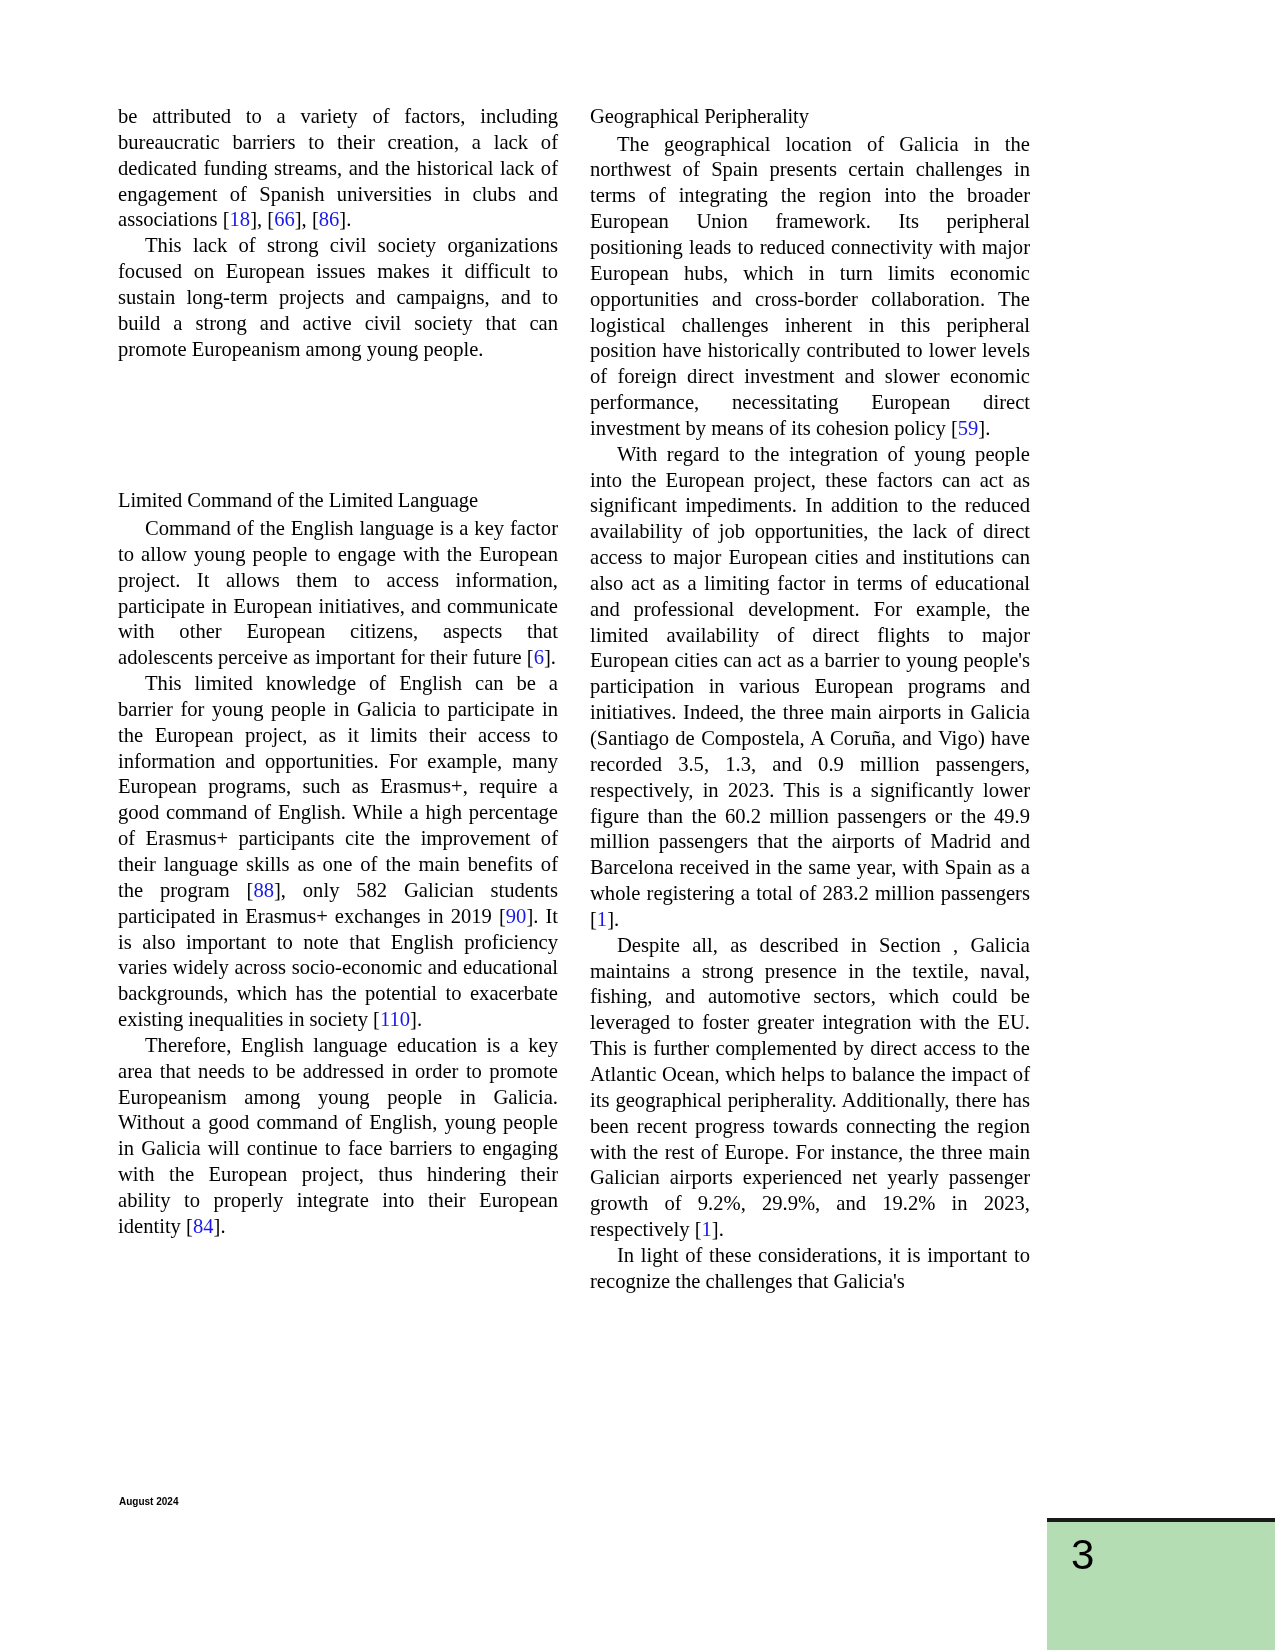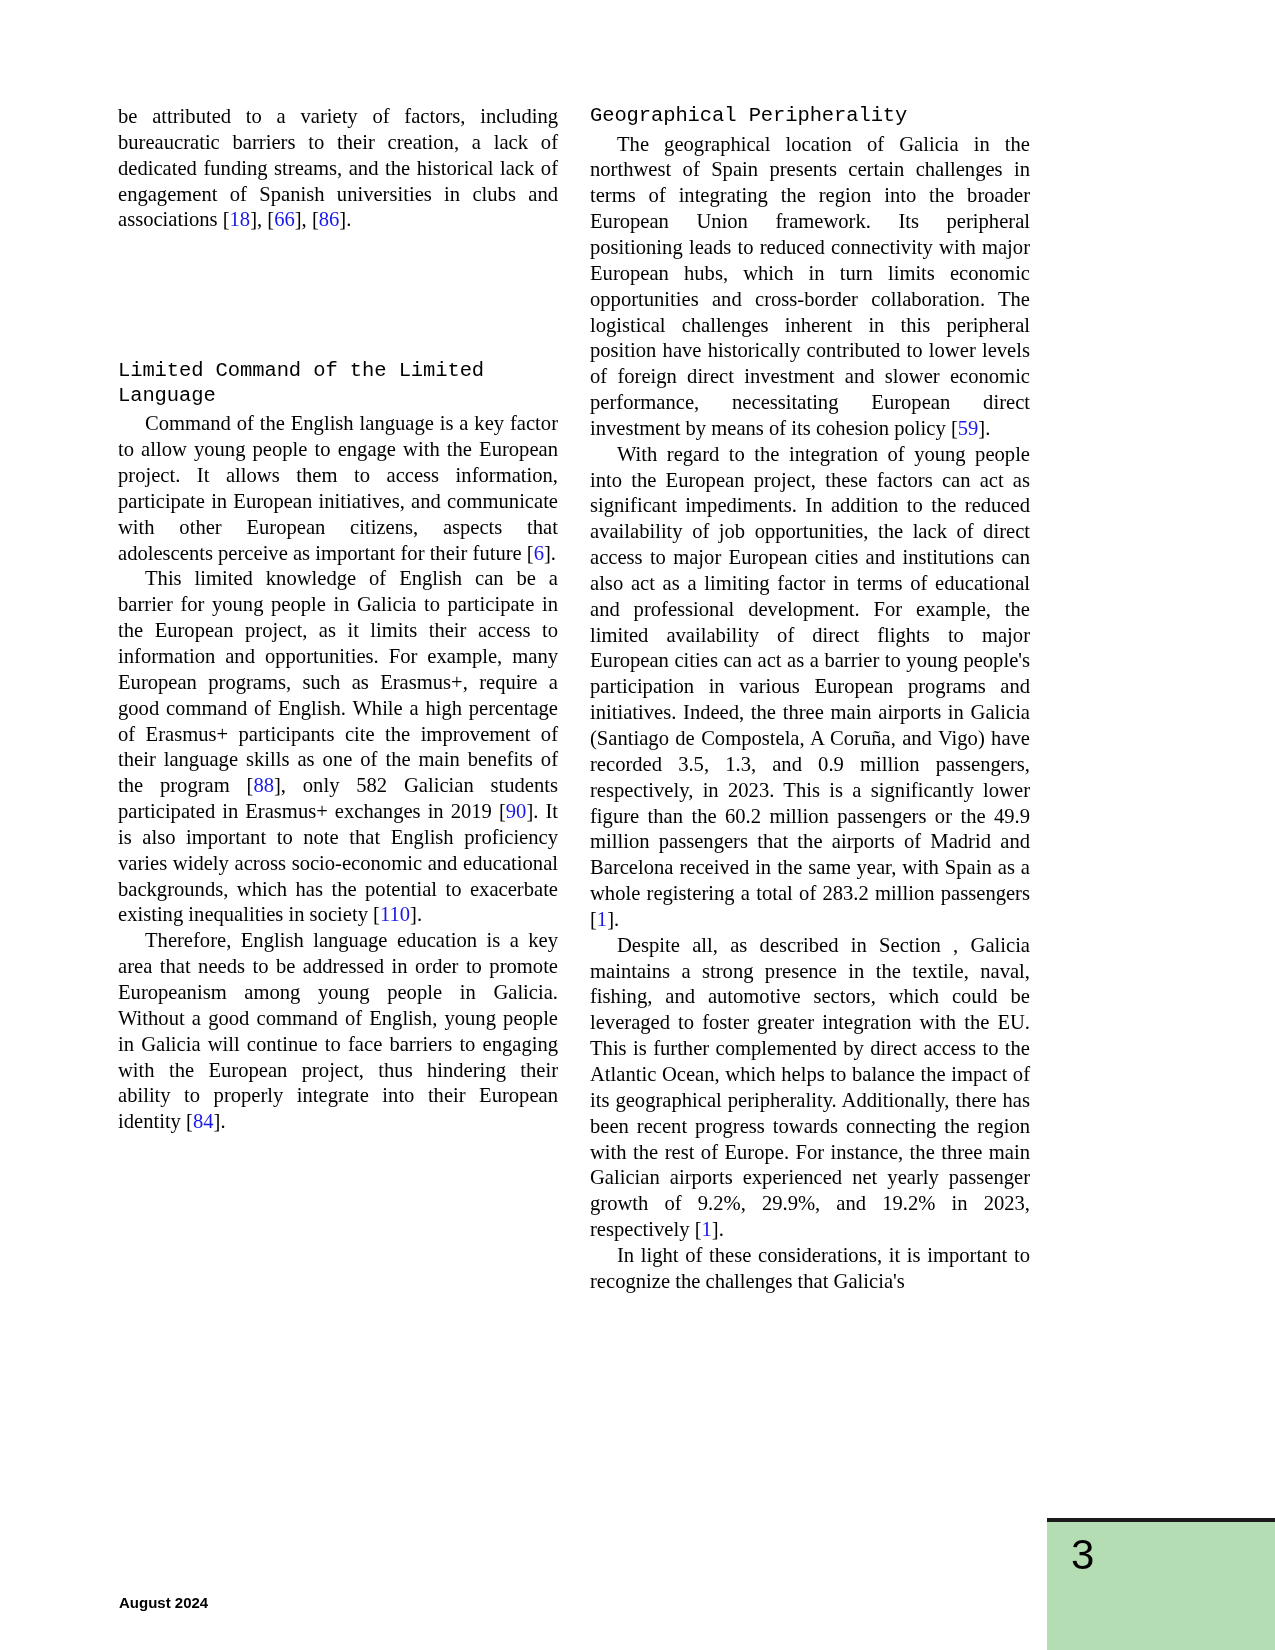--- a/index.html
+++ b/index.html
@@ -27,21 +27,21 @@
     column-gap: 32px;
     align-items: flex-start;
   }
 
   .column {
     width: 440px;
     flex: 0 0 440px;
   }
 
   .section-heading {
-    font-family: Liberation Mono, monospace;
+    font-family: Liberation Serif, serif;
     font-size: 20.5px;
     font-weight: 400;
     color: #000000;
     line-height: 1.2;
     margin: 0 0 3px 0;
     letter-spacing: -0.1px;
   }
 
   p.para {
     margin: 0;
@@ -64,23 +64,23 @@
   }
 
   .cite {
     color: #1818e8;
   }
 
   
   .footer-date {
     position: absolute;
     left: 119px;
-    top: 1594px;
+    top: 1496px;
     font-family: "Liberation Sans", "DejaVu Sans", sans-serif;
-    font-size: 15px;
+    font-size: 10px;
     font-weight: bold;
     color: #000000;
     letter-spacing: 0px;
   }
 
   .page-number-block {
     position: absolute;
     left: 1047px;
     top: 1518px;
     width: 228px;
@@ -104,20 +104,21 @@
 </head>
 <body>
 
 <div class="page">
 
   <div class="content">
 
     <div class="column">
       <div>
           <p class="para first-noindent">be attributed to a variety of factors, including bureaucratic barriers to their creation, a lack of dedicated funding streams, and the historical lack of engagement of Spanish universities in clubs and associations [<span class="cite">18</span>], [<span class="cite">66</span>], [<span class="cite">86</span>].</p>
+          <p class="para">This lack of strong civil society organizations focused on European issues makes it difficult to sustain long-term projects and campaigns, and to build a strong and active civil society that can promote Europeanism among young people.</p>
         </div>
 
       <div class="spacer-gap"></div>
 
       <h2 class="section-heading">Limited Command of the Limited Language</h2>
 
       <div>
           <p class="para">Command of the English language is a key factor to allow young people to engage with the European project. It allows them to access information, participate in European initiatives, and communicate with other European citizens, aspects that adolescents perceive as important for their future [<span class="cite">6</span>].</p>
           <p class="para">This limited knowledge of English can be a barrier for young people in Galicia to participate in the European project, as it limits their access to information and opportunities. For example, many European programs, such as Erasmus+, require a good command of English. While a high percentage of Erasmus+ participants cite the improvement of their language skills as one of the main benefits of the program [<span class="cite">88</span>], only 582 Galician students participated in Erasmus+ exchanges in 2019 [<span class="cite">90</span>]. It is also important to note that English proficiency varies widely across socio-economic and educational backgrounds, which has the potential to exacerbate existing inequalities in society [<span class="cite">110</span>].</p>
           <p class="para">Therefore, English language education is a key area that needs to be addressed in order to promote Europeanism among young people in Galicia. Without a good command of English, young people in Galicia will continue to face barriers to engaging with the European project, thus hindering their ability to properly integrate into their European identity [<span class="cite">84</span>].</p>

